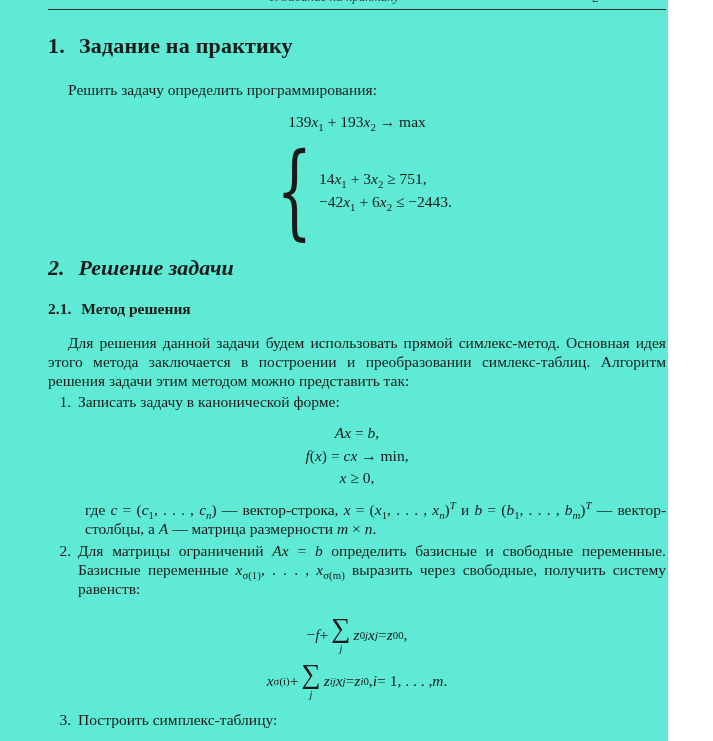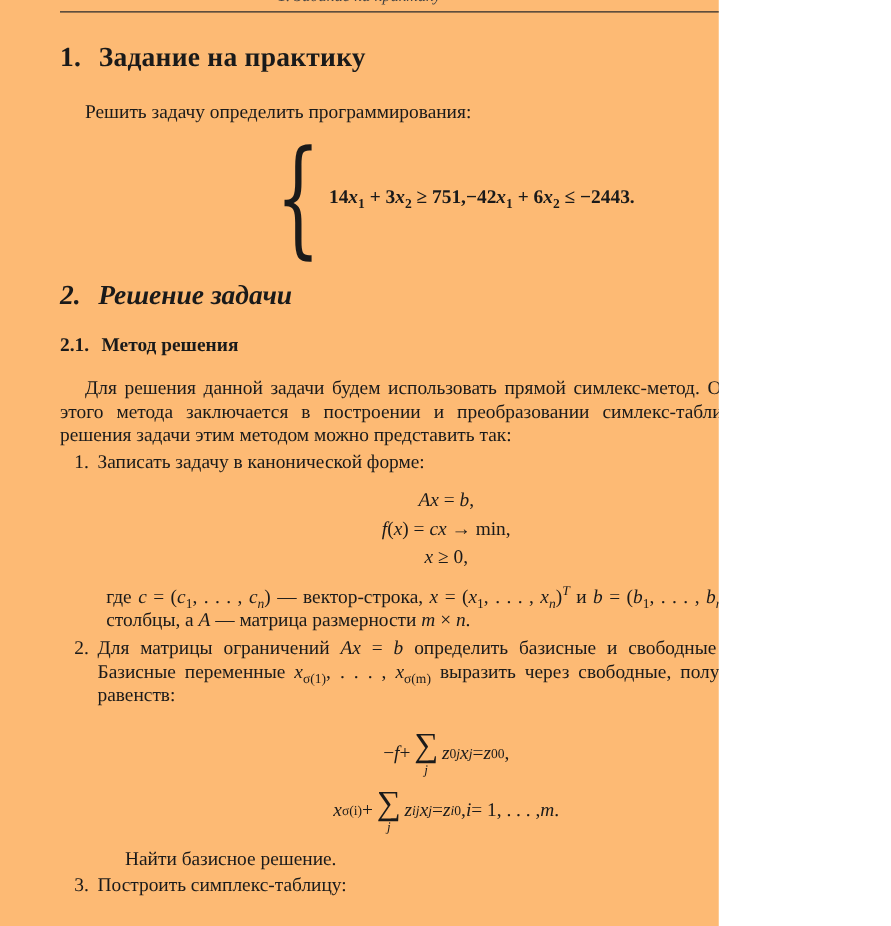--- a/index.html
+++ b/index.html
@@ -1,21 +1,21 @@
 <!DOCTYPE html>
 <html><head>
 <meta charset="utf-8">
 <style>
   * { margin: 0; padding: 0; box-sizing: border-box; }
   html, body { background: #ffffff; }
   .page {
     position: relative;
-    width: 575px;
+    width: 668px;
     height: 741px;
-    background: #fdba74;
+    background: #5eead4;
     overflow: hidden;
     font-family: "Liberation Serif", "DejaVu Serif", serif;
     color: #1a1a1a;
   }
   
   .runhead-title {
     position: absolute;
     top: -11px;
     left: 0;
     width: 100%;
@@ -75,21 +75,21 @@
     display: inline-block;
     font-size: 102px;
     font-weight: 400;
     line-height: 95px;
     transform: scaleX(0.55);
     transform-origin: center;
     margin-right: -8px;
     color: #1a1a1a;
     font-family: "DejaVu Serif", serif;
   }
-  .system-rows { display: flex; flex-direction: row; font-weight: bold; }
+  .system-rows { display: flex; flex-direction: column; }
   .system-row {
     font-size: 15.5px;
     line-height: 22.5px;
     text-align: left;
   }
   h2.sec {
     margin-top: 17px;
     font-size: 22px;
     font-weight: bold;
     font-style: italic;
@@ -163,20 +163,21 @@
   <div class="runhead-title">1. Задание на практику</div>
   <div class="runhead-pagenum">2</div>
   <div class="head-rule"></div>
 
   <div class="content">
 
     <h1 class="sec"><span class="secnum">1.</span><span>Задание на практику</span></h1>
 
     <p class="intro">Решить задачу определить программирования:</p>
 
+    <div class="eq-center eq-objective"><span>139</span><span class="mvar">x</span><sub>1</sub><span> + </span><span>193</span><span class="mvar">x</span><sub>2</sub><span> → max</span></div>
 
     <div class="system">
       <span class="brace">{</span>
       <div class="system-rows">
         <div class="system-row"><span>14</span><span class="mvar">x</span><sub>1</sub><span> + 3</span><span class="mvar">x</span><sub>2</sub><span> ≥ 751,</span></div>
         <div class="system-row"><span>−42</span><span class="mvar">x</span><sub>1</sub><span> + 6</span><span class="mvar">x</span><sub>2</sub><span> ≤ −2443.</span></div>
       </div>
     </div>
 
     <h2 class="sec"><span class="secnum">2.</span><span>Решение задачи</span></h2>
@@ -242,21 +243,20 @@
             <sub class="mvar">i</sub>
             <sub>0</sub>
             <span>,  </span>
             <span class="mvar">i</span>
             <span> = 1, . . . , </span>
             <span class="mvar">m</span>
             <span>.</span>
           </div>
       </div>
 
-      <p class="find-basic">Найти базисное решение.</p>
 
       <div class="li">
         <span class="li-num">3.</span>
         <span class="li-body">Построить симплекс-таблицу:</span>
       </div>
 
     </div>
   </div>
 </div>
 

